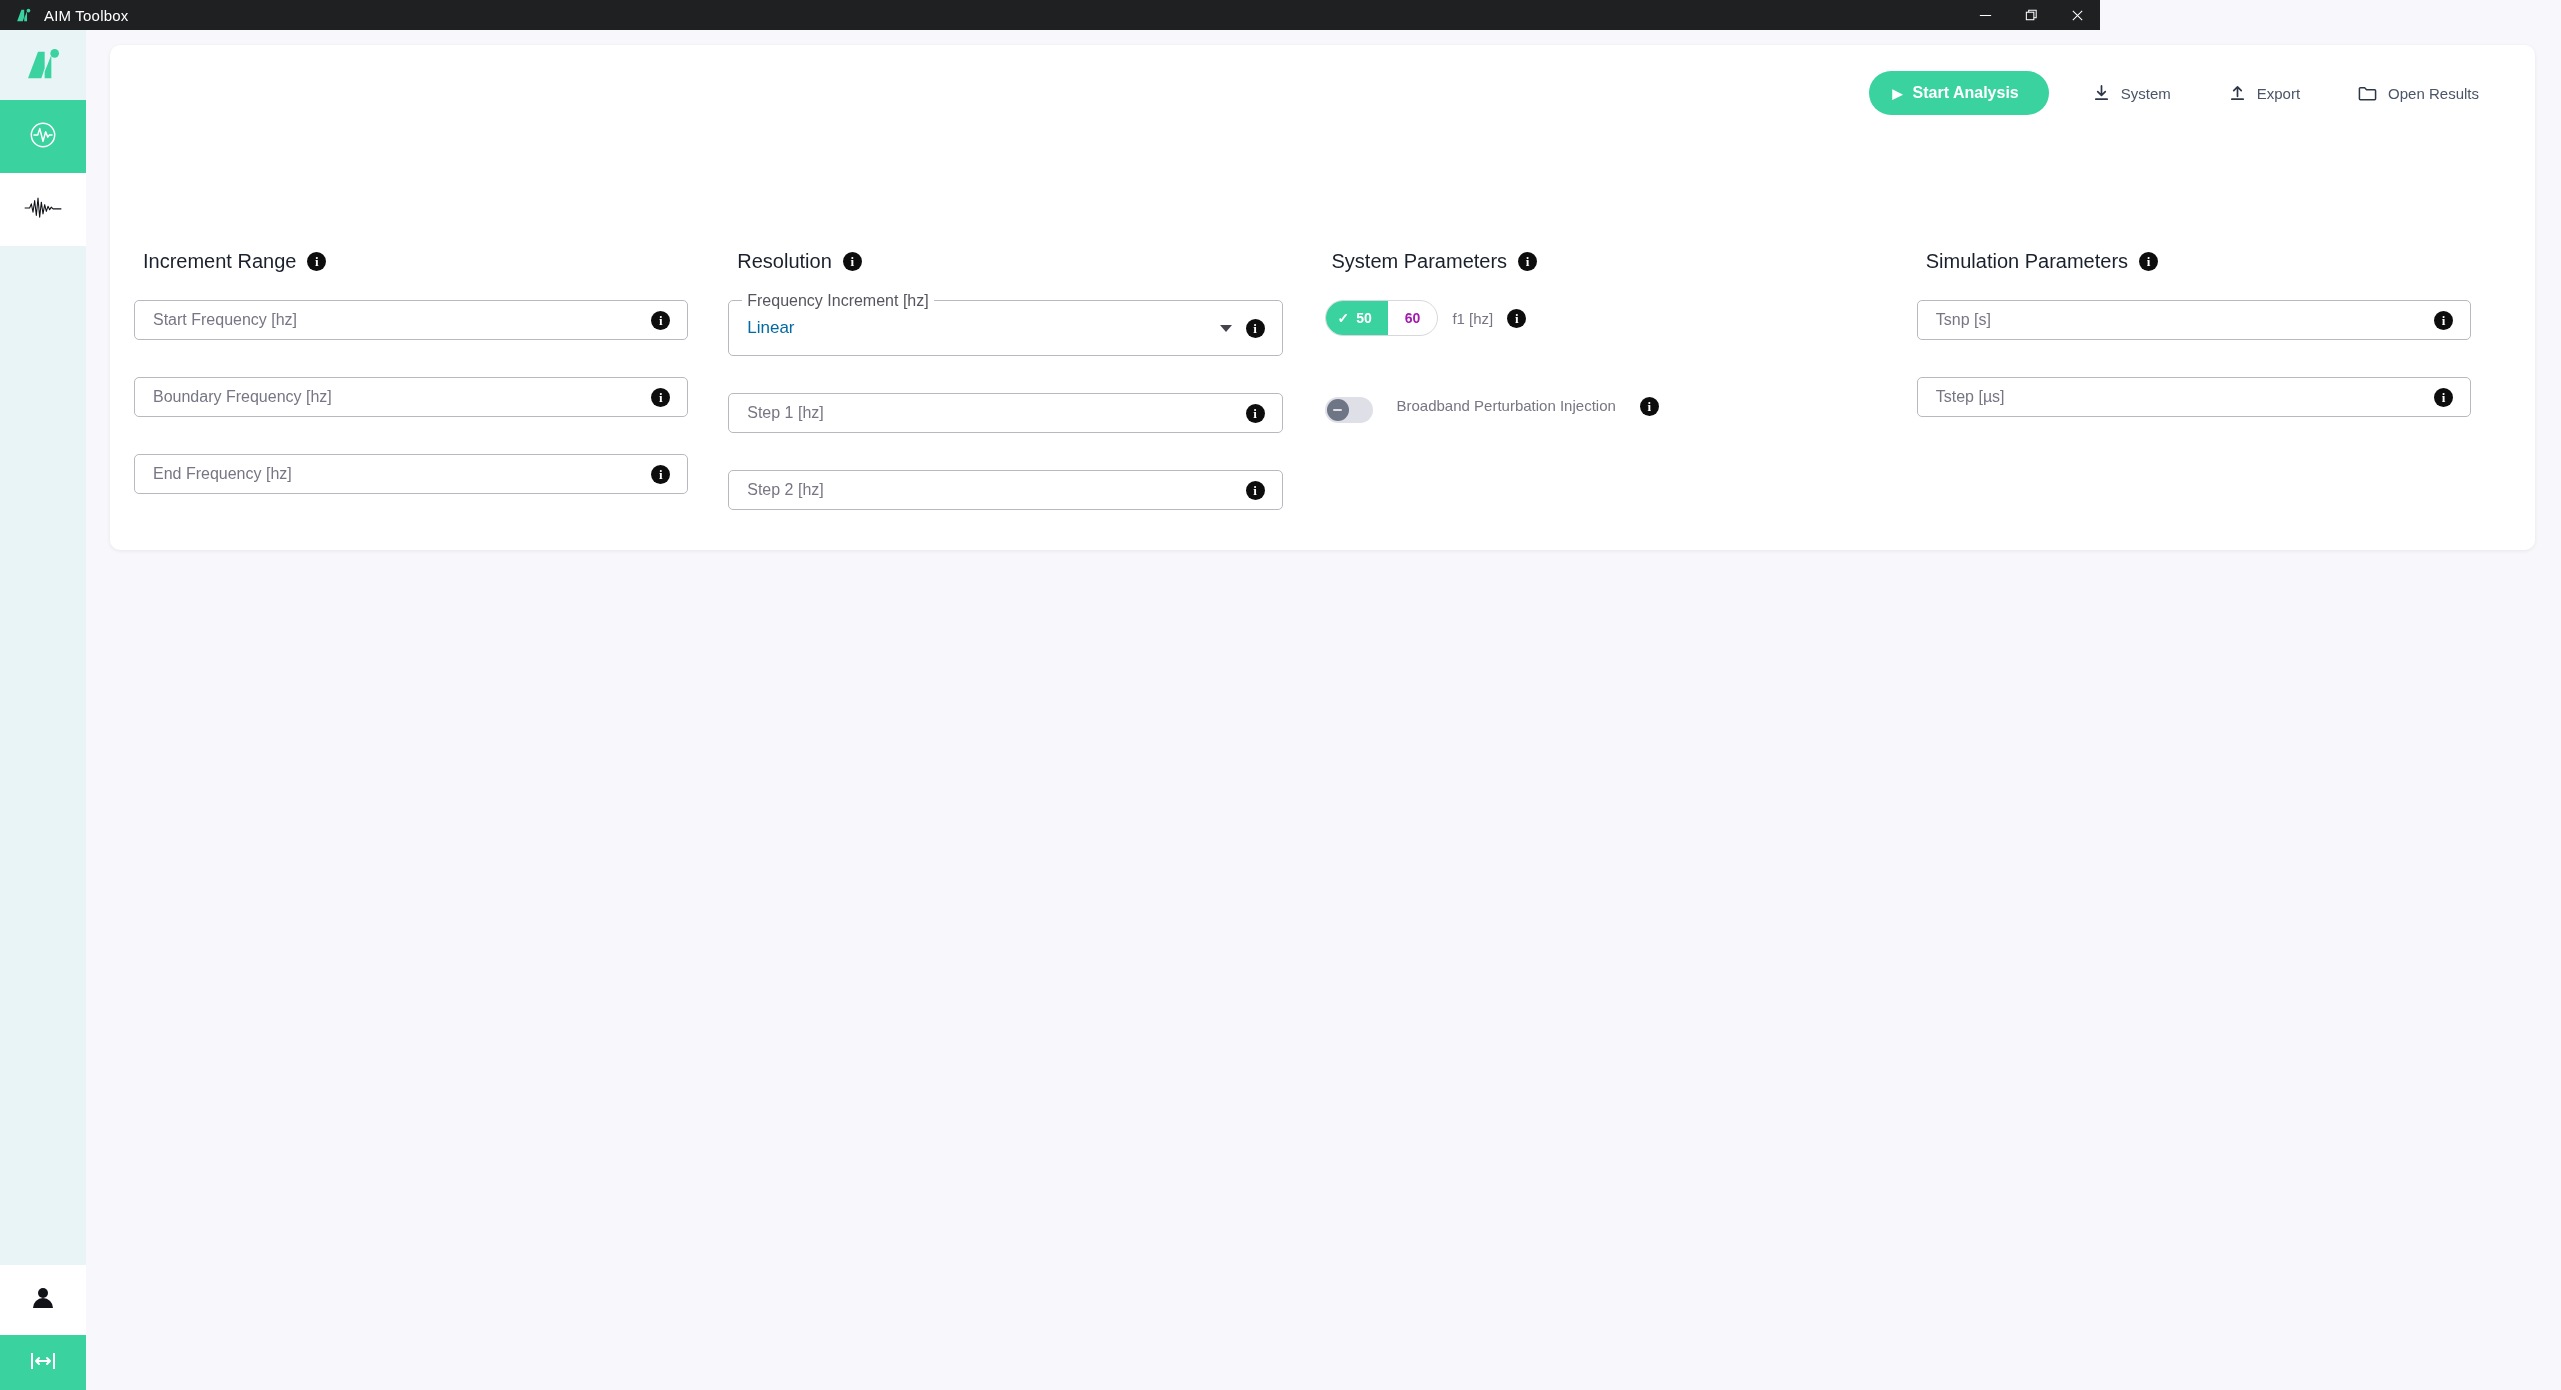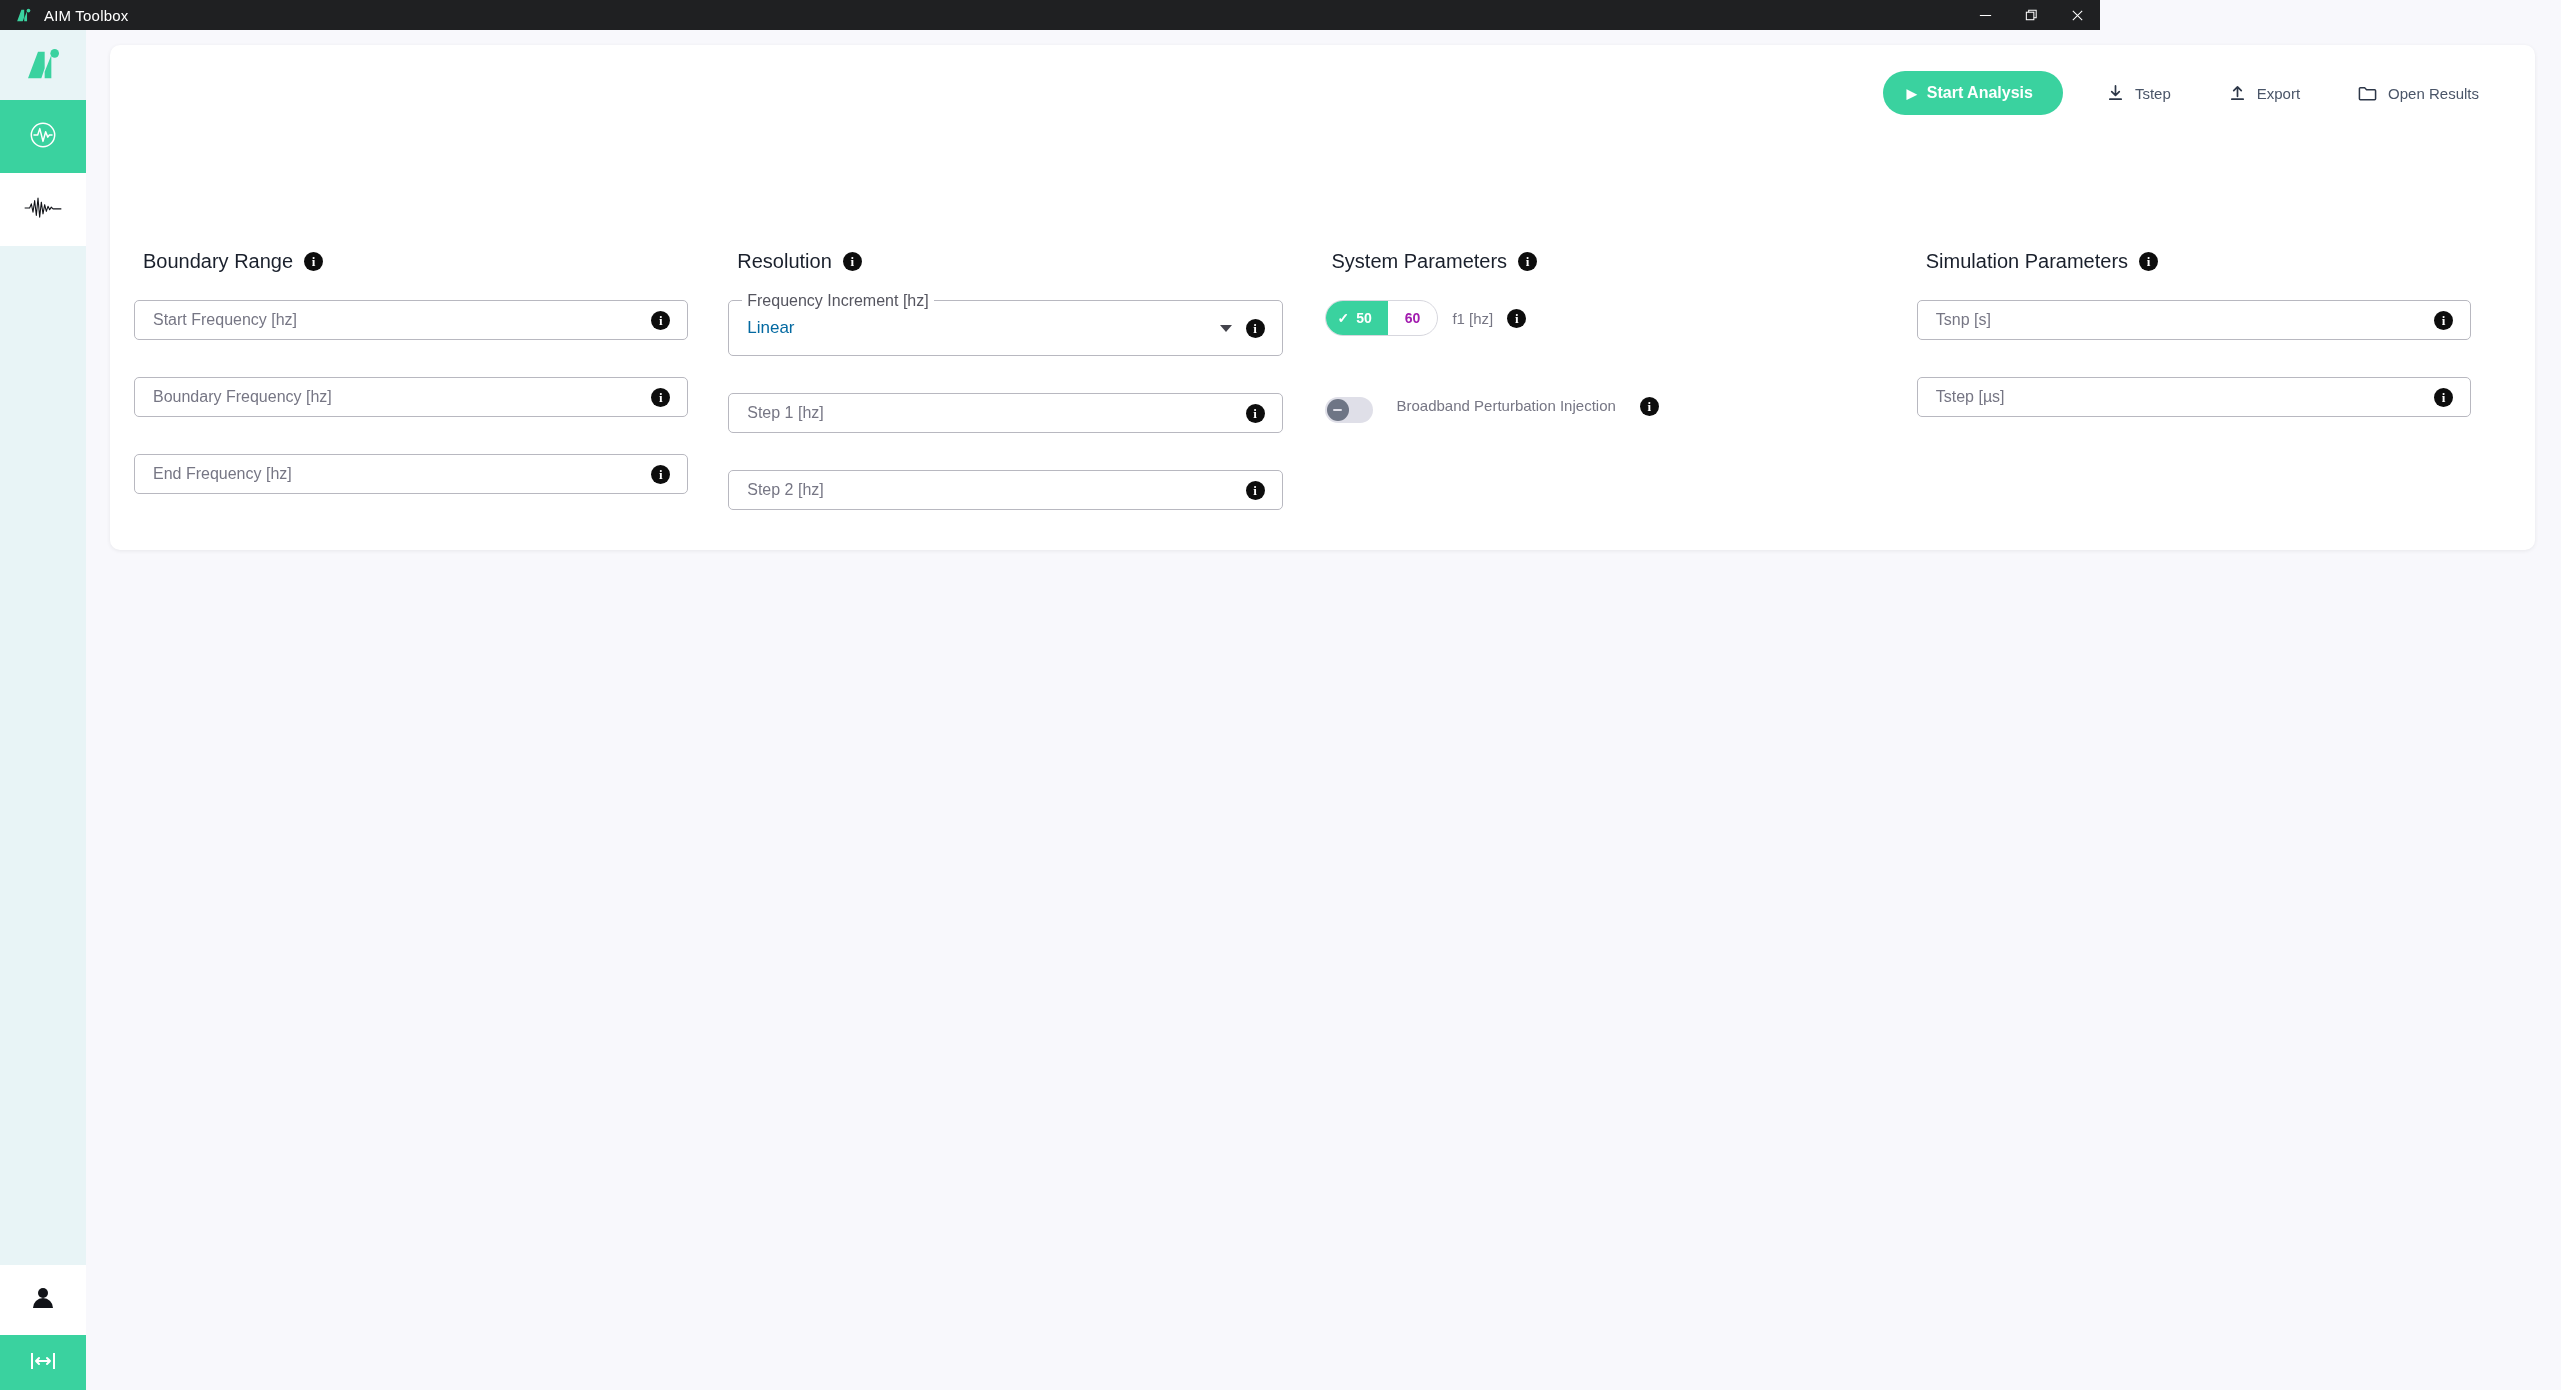--- a/index.html
+++ b/index.html
@@ -295,21 +295,21 @@
       <span>Start Analysis</span>
     </button>
 
     <button class="tool-btn">
       <span>
         <svg width="17" height="17" viewBox="0 0 18 18">
           <path d="M9 1 V10 M5 7 L9 11 L13 7" fill="none" stroke="#2d3748" stroke-width="1.8" stroke-linecap="round" stroke-linejoin="round"></path>
           <path d="M3 15 H15" stroke="#2d3748" stroke-width="1.8" stroke-linecap="round"></path>
         </svg>
       </span>
-      <span>Tstep</span>
+      <span>System</span>
     </button>
 
     <button class="tool-btn">
       <span>
         <svg width="17" height="17" viewBox="0 0 18 18">
           <path d="M9 12 V2 M5 6 L9 2 L13 6" fill="none" stroke="#2d3748" stroke-width="1.8" stroke-linecap="round" stroke-linejoin="round"></path>
           <path d="M3 15 H15" stroke="#2d3748" stroke-width="1.8" stroke-linecap="round"></path>
         </svg>
       </span>
       <span>Export</span>
@@ -323,21 +323,21 @@
       </span>
       <span>Open Results</span>
     </button>
   </div>
 
 
   <div class="columns">
 
     <div class="col">
       <div class="col-title">
-        <span>Boundary Range</span>
+        <span>Increment Range</span>
         <span class="info">i</span>
       </div>
 
       <div class="field">
         <input class="ph" type="text" placeholder="Start Frequency [hz]" style="">
         <span class="info">i</span>
       </div>
 
       <div class="field">
         <input class="ph" type="text" placeholder="Boundary Frequency [hz]" style="">

